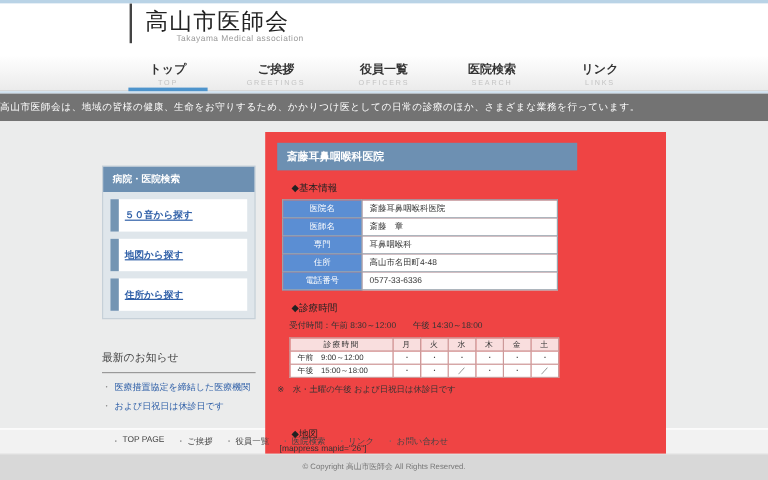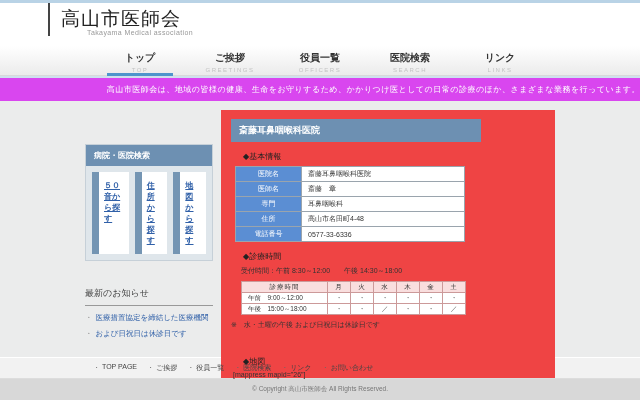--- a/index.html
+++ b/index.html
@@ -2,42 +2,42 @@
 <html><head>
 <meta charset="utf-8">
 <style>
   * { margin:0; padding:0; box-sizing:border-box; }
   html,body { width:640px; height:400px; background:#fff; overflow:hidden;
     font-family:"Liberation Sans","DejaVu Sans",sans-serif; }
 
   .top-strip { height:3px; background:#b9d3e6; }
 
   .header { height:39px; background:#fff; }
-  .logo { margin-left:48px; padding:6px 0 0 11px; border-left:2px solid #444; display:inline-block; }
+  .logo { margin-left:108px; padding:6px 0 0 11px; border-left:2px solid #444; display:inline-block; }
   .logo-title { font-size:19px; color:#222; letter-spacing:1px; line-height:20px; }
   .logo-sub { font-size:7px; color:#999; margin-left:26px; letter-spacing:0.4px; }
 
   .nav { height:30px; background:linear-gradient(#ffffff,#ebebeb); border-bottom:1px solid #d9d9d9; }
   .nav-inner { width:450px; margin:4px auto; display:flex; height:100%; }
   .nav-item { flex:1; text-align:center; position:relative; padding-top:5px; cursor:pointer; }
   .nav-label { font-size:10px; font-weight:bold; color:#333; }
   .nav-sub { font-size:6px; color:#c3c3c3; letter-spacing:1.5px; margin-top:2px; }
   .nav-underline { position:absolute; left:12px; right:12px; bottom:-1px; height:3px; background:#4e94cc; }
   .nav-bottom-line { height:2px; background:#cfe0ee; }
 
-  .banner { height:23px; background:#d946ef; color:#fff; font-size:8px;
-    text-align:right; line-height:23px; letter-spacing:0.5px;padding-left:40px; }
+  .banner { height:23px; background:#737373; color:#fff; font-size:8px;
+    text-align:left; line-height:23px; letter-spacing:0.5px; }
 
   .main { height:256px; background:#ebecec; padding-top:9px; }
   .content { width:470px; margin:0 auto; display:flex; gap:8px; align-items:center; }
 
   .sidebar { width:128px; flex:none; }
   .search-box { background:#dfe6eb; border:1px solid #c6d0d8; }
   .search-header { background:#6d90b2; color:#fff; font-size:8px; font-weight:bold; padding:5px 8px; }
-  .search-items { padding:6px; display:flex; flex-direction:row; gap:6px; }
+  .search-items { padding:6px; display:flex; flex-direction:column; gap:6px; }
   .search-item { background:#fff; display:flex; align-items:stretch; cursor:pointer; }
   .search-item-bar { width:7px; background:#7495b3; flex:none; }
   .search-item-label { padding:8px 5px; font-size:8px; font-weight:bold; color:#3060a8; text-decoration:underline; }
 
   .news { margin-top:26px; }
   .news-title { font-size:9px; color:#444; padding-bottom:5px; border-bottom:1px solid #999; margin-bottom:7px; }
   .news-item { font-size:7.5px; margin:6px 0; display:flex; gap:3px; cursor:pointer; }
   .news-bullet { color:#888; }
   .news-link { color:#3060a8; }
 
@@ -116,25 +116,25 @@
     <div class="sidebar">
       <div class="search-box">
         <div class="search-header">病院・医院検索</div>
         <div class="search-items">
           <div class="search-item">
             <div class="search-item-bar"></div>
             <div class="search-item-label">５０音から探す</div>
           </div>
           <div class="search-item">
             <div class="search-item-bar"></div>
-            <div class="search-item-label">住所から探す</div>
+            <div class="search-item-label">地図から探す</div>
           </div>
           <div class="search-item">
             <div class="search-item-bar"></div>
-            <div class="search-item-label">地図から探す</div>
+            <div class="search-item-label">住所から探す</div>
           </div>
         </div>
       </div>
 
       <div class="news">
         <div class="news-title">最新のお知らせ</div>
         <div class="news-item">
           <span class="news-bullet">・</span>
           <span class="news-link">医療措置協定を締結した医療機関</span>
         </div>

